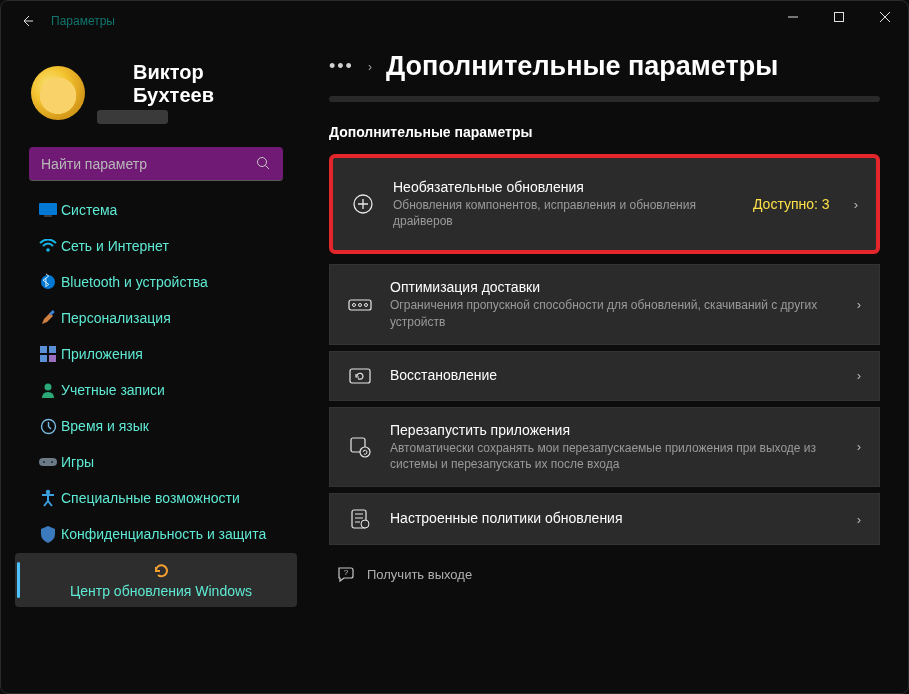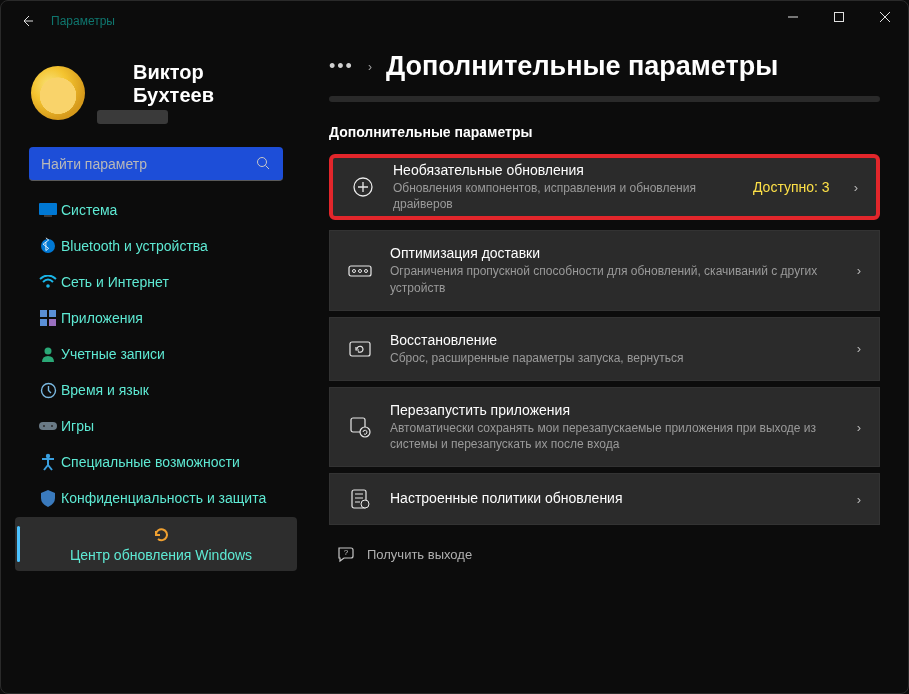--- a/index.html
+++ b/index.html
@@ -49,21 +49,21 @@
     content:""; position:absolute; inset:0;
     background:
       radial-gradient(circle at 50% 55%, #f9d36a 45%, transparent 46%),
       radial-gradient(circle at 42% 42%, #000 3px, transparent 3px),
       radial-gradient(circle at 62% 42%, #000 3px, transparent 3px);
   }
   .profile-name { font-size: 20px; font-weight: 600; padding-left: 36px; }
   .profile-email { font-size: 12px; color: #3a3a3a; background:#3a3a3a; border-radius:3px; display:inline-block; padding:0 2px;}
   .search {
     margin: 0 20px 12px 20px;
-    background: #1d4ed8; border-bottom: 1px solid #5a5a5a;
+    background: #701a75; border-bottom: 1px solid #5a5a5a;
     border-radius: 4px;
     height: 34px; display: flex; align-items: center; padding: 0 12px;
   }
   .search input {
     flex: 1; background: transparent; border: none; outline: none;
     color: #c8c8c8; font-size: 14px;
   }
   .search input::placeholder { color: #b8b8b8; }
   .search-icon { color: #c8c8c8; font-size: 14px; }
   .nav { margin-top: 10px; }
@@ -88,21 +88,21 @@
   .page-title { font-size: 27px; font-weight: 600; }
   .divider { height: 6px; background: #2a2a2a; margin: 14px 0 22px 0; border-radius: 3px; }
   .section-heading { font-size: 14px; font-weight: 600; margin-bottom: 14px; }
 
   .card {
     background: #2b2b2b; border: 1px solid #333;
     border-radius: 0; padding: 14px 18px;
     display: flex; align-items: center; gap: 18px;
     margin-bottom: 6px; cursor: pointer;
   }
-  .card.highlight { border: 4px solid #e2262b; border-radius: 6px; padding: 4px 18px; margin-bottom:10px;}
+  .card.highlight { border: 4px solid #e2262b; border-radius: 6px; padding: 21px 18px; margin-bottom:10px;}
   .card-ico { width: 24px; display: flex; align-items: center; justify-content: center; color: #e8e8e8; flex-shrink: 0; }
   .card-text { flex: 1; min-width: 0; }
   .card-title { font-size: 14px; color: #fdfdfd; margin-bottom: 2px; }
   .card-sub { font-size: 12px; color: #9a9a9a; line-height: 1.35; }
   .card-right { font-size: 14px; color: #fde047; margin-right: 6px; white-space: nowrap; }
   .card-chev { color: #b8b8b8; font-size: 13px; }
 
   .help { display: flex; align-items: center; gap: 12px; margin-top: 20px; padding-left: 8px; color: #b0b0b0; }
   .help-ico { color: #d0d0d0; font-size: 15px; }
   .help-text { font-size: 13px; }
@@ -162,36 +162,45 @@
         <span class="nav-ico">
             <svg width="18" height="14">
               <rect x="0" y="0" width="18" height="12" rx="1" fill="#0078d4"></rect>
               <rect x="5" y="12" width="8" height="2" fill="#3a3a3a"></rect>
             </svg>
           </span>
         <span>Система</span>
       </div>
       <div class="nav-item">
         <span class="nav-ico">
-            <svg width="14" height="18" viewBox="0 0 14 18">
-              <circle cx="7" cy="9" r="7" fill="#0078d4"></circle>
-              <path d="M7 3 v12 l4-3-8-6 8-6-4-3" stroke="#fff" stroke-width="1.2" fill="none" transform="translate(0,3) scale(0.7)"></path>
-            </svg>
-          </span>
-        <span>Bluetooth и устройства</span>
-      </div>
-      <div class="nav-item">
-        <span class="nav-ico">
             <svg width="18" height="14" viewBox="0 0 18 14">
               <path d="M1 4 Q9 -3 17 4" stroke="#1ab5e8" stroke-width="2" fill="none"></path>
               <path d="M4 7 Q9 2 14 7" stroke="#1ab5e8" stroke-width="2" fill="none"></path>
               <circle cx="9" cy="11" r="1.8" fill="#1ab5e8"></circle>
             </svg>
           </span>
         <span>Сеть и Интернет</span>
+      </div>
+      <div class="nav-item">
+        <span class="nav-ico">
+            <svg width="14" height="18" viewBox="0 0 14 18">
+              <circle cx="7" cy="9" r="7" fill="#0078d4"></circle>
+              <path d="M7 3 v12 l4-3-8-6 8-6-4-3" stroke="#fff" stroke-width="1.2" fill="none" transform="translate(0,3) scale(0.7)"></path>
+            </svg>
+          </span>
+        <span>Bluetooth и устройства</span>
+      </div>
+      <div class="nav-item">
+        <span class="nav-ico">
+            <svg width="18" height="18" viewBox="0 0 18 18">
+              <path d="M3 15 l2-5 6-6 3 3-6 6-5 2z" fill="#d08040"></path>
+              <rect x="12" y="1" width="3" height="5" transform="rotate(45 13 3)" fill="#3a82d4"></rect>
+            </svg>
+          </span>
+        <span>Персонализация</span>
       </div>
       <div class="nav-item">
         <span class="nav-ico">
             <svg width="16" height="16" viewBox="0 0 16 16">
               <rect x="0" y="0" width="7" height="7" fill="#5a8fd6"></rect>
               <rect x="9" y="0" width="7" height="7" fill="#5a8fd6"></rect>
               <rect x="0" y="9" width="7" height="7" fill="#5a8fd6"></rect>
               <rect x="9" y="9" width="7" height="7" fill="#9a6fc0"></rect>
             </svg>
           </span>
@@ -297,21 +306,20 @@
     <div class="card">
       <span class="card-ico">
         <svg width="22" height="20" viewBox="0 0 22 20">
             <rect x="1" y="3" width="20" height="14" rx="2" stroke="#e8e8e8" stroke-width="1.2" fill="none"></rect>
             <path d="M8 10 A3 3 0 1 1 9 12.5" stroke="#e8e8e8" stroke-width="1.2" fill="none"></path>
             <path d="M7 8 V11 H10" stroke="#e8e8e8" stroke-width="1.2" fill="none"></path>
           </svg>
       </span>
       <div class="card-text">
         <div class="card-title">Восстановление</div>
-        <div class="card-sub">Сброс, расширенные параметры запуска, вернуться</div>
       </div>
       <span class="card-chev">›</span>
     </div>
 
     <div class="card">
       <span class="card-ico">
         <svg width="22" height="22" viewBox="0 0 22 22">
             <rect x="2" y="2" width="14" height="14" rx="2" stroke="#e8e8e8" stroke-width="1.2" fill="none"></rect>
             <circle cx="16" cy="16" r="5" fill="#2b2b2b" stroke="#e8e8e8" stroke-width="1.2"></circle>
             <path d="M14 16 A2 2 0 1 1 15 18" stroke="#e8e8e8" stroke-width="1" fill="none"></path>

